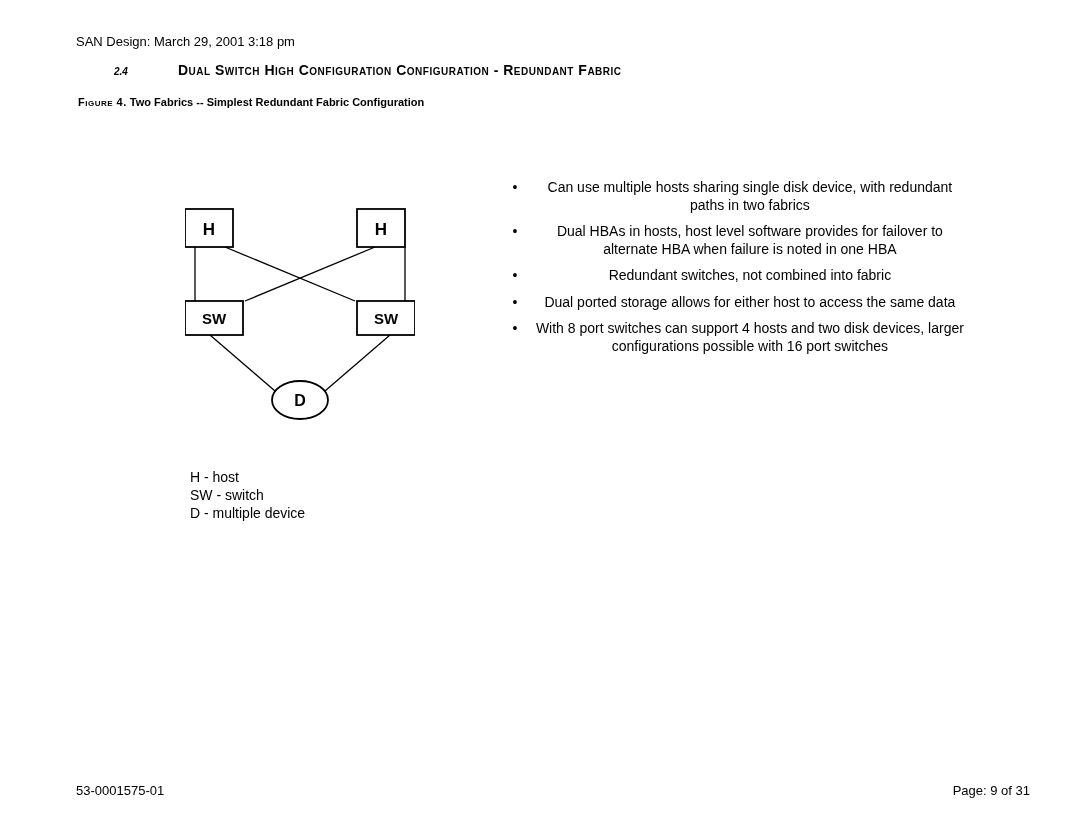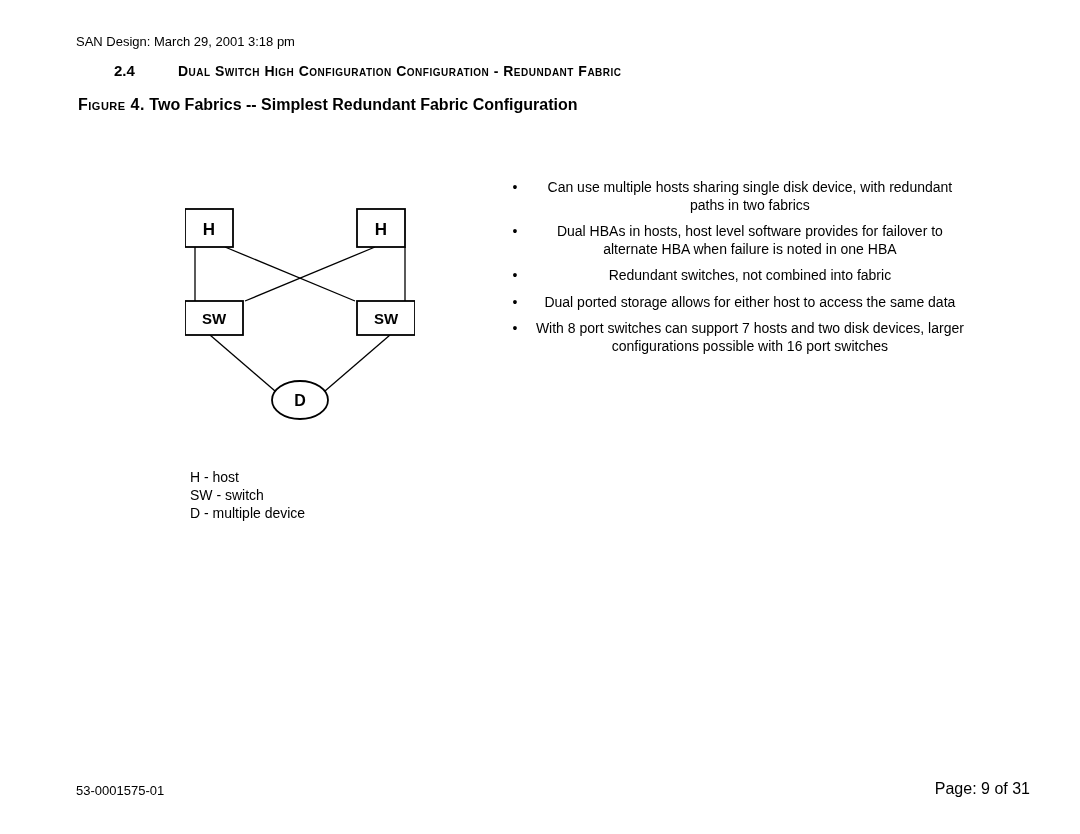--- a/index.html
+++ b/index.html
@@ -29,32 +29,33 @@
     position: absolute;
     left: 114px;
     top: 62px;
     font-size: 14px;
     font-weight: bold;
   }
   .section-num {
     display: inline-block;
     width: 60px;
     font-variant: normal;
-    font-size: 15px;
+    font-size: 10px;
+    font-style: italic;
   }
   .section-title {
     font-variant: small-caps;
     font-size: 14px;
     letter-spacing: 0.5px;
   }
   .figure-caption {
     position: absolute;
     left: 78px;
     top: 96px;
-    font-size: 16px;
+    font-size: 11px;
     font-weight: bold;
   }
   .figure-prefix {
     font-variant: small-caps;
     letter-spacing: 0.5px;
   }
   .diagram-area {
     position: absolute;
     left: 185px;
     top: 185px;
@@ -103,21 +104,21 @@
     right: 0;
     bottom: 36px;
     text-align: center;
     font-style: italic;
     font-size: 13px;
   }
   .footer-right {
     position: absolute;
     right: 76px;
     bottom: 36px;
-    font-size: 16px;
+    font-size: 13px;
   }
 </style>
 </head>
 <body>
 
 <div class="page">
 
   <div class="header-line">SAN Design:  March 29, 2001 3:18 pm</div>
 
   <div class="section-row">
@@ -176,21 +177,21 @@
     <div class="bullet-row">
       <span class="dot">•</span>
       <span class="btext">Redundant switches, not combined into fabric</span>
     </div>
     <div class="bullet-row">
       <span class="dot">•</span>
       <span class="btext">Dual ported storage allows for either host to access the same data</span>
     </div>
     <div class="bullet-row">
       <span class="dot">•</span>
-      <span class="btext">With 8 port switches can support 7 hosts and two disk devices, larger configurations possible with 16 port switches</span>
+      <span class="btext">With 8 port switches can support 4 hosts and two disk devices, larger configurations possible with 16 port switches</span>
     </div>
   </div>
 
   <div class="footer-left">53-0001575-01</div>
   <div class="footer-right">
     <span>Page:  </span><span>9</span><span> of </span><span>31</span>
   </div>
 
 </div>
 

